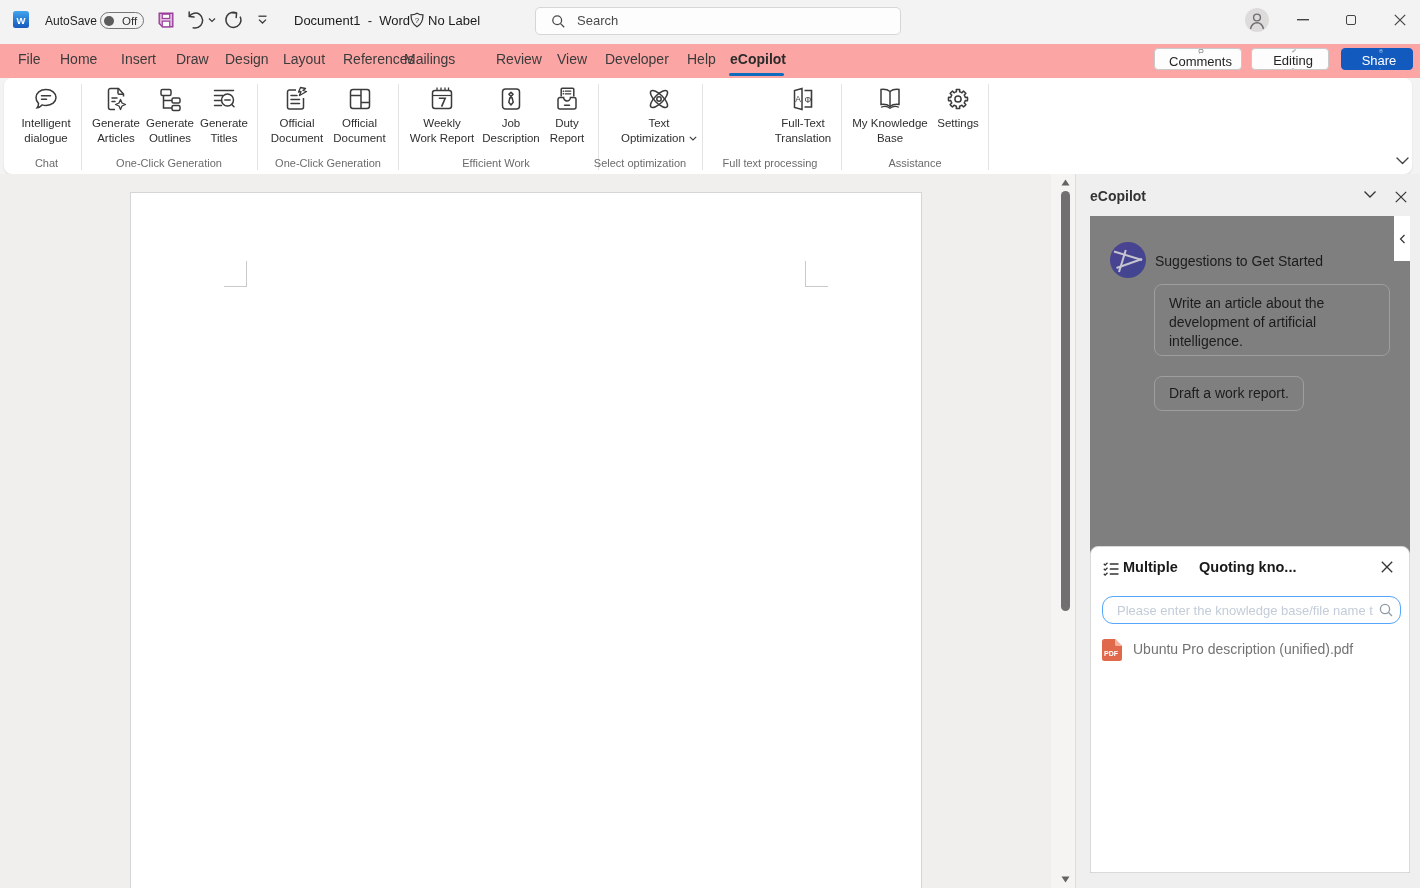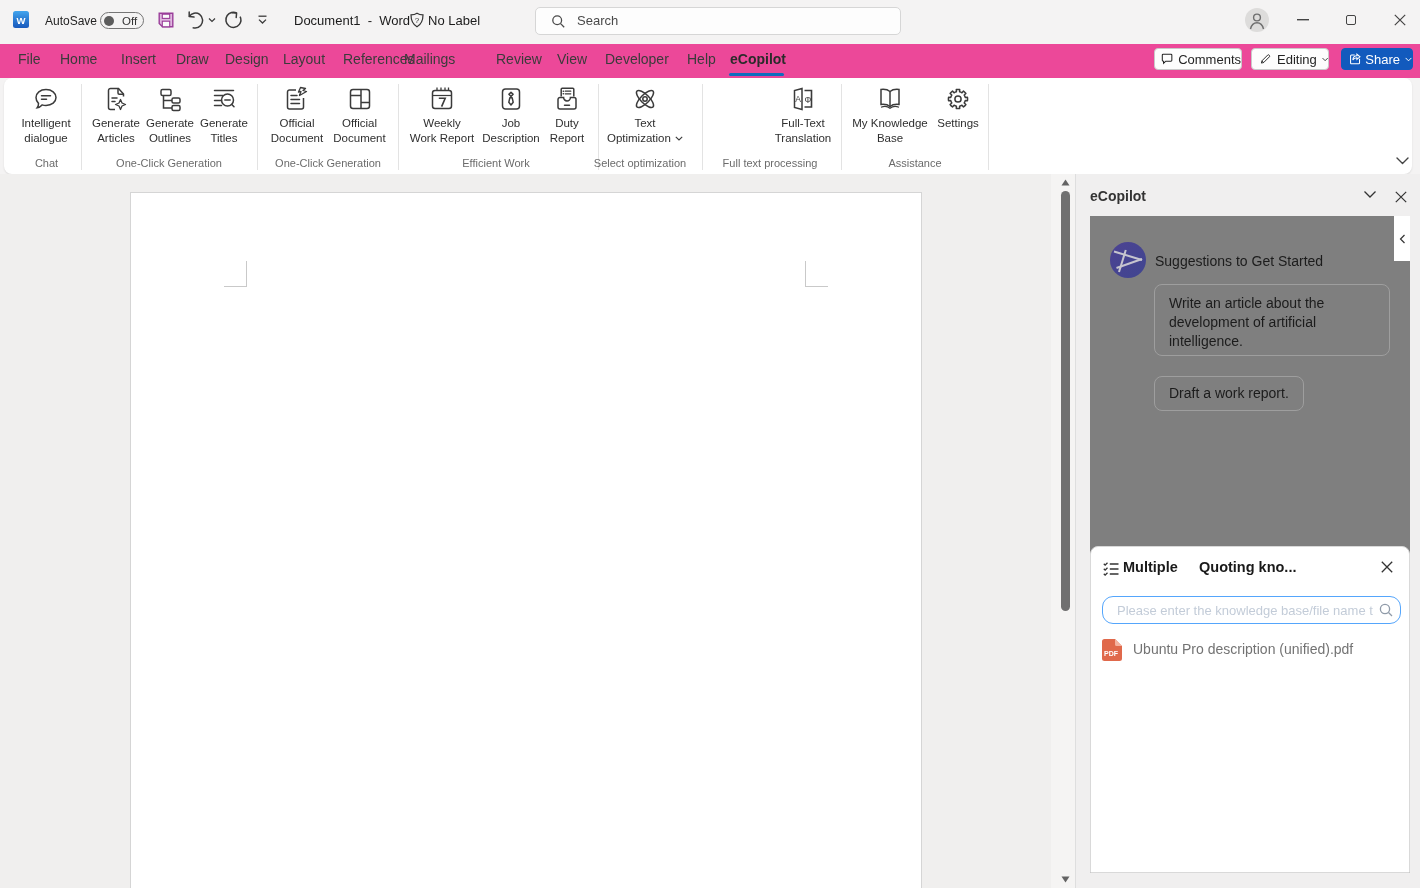--- a/index.html
+++ b/index.html
@@ -6,24 +6,24 @@
   html,body { width:1420px; height:888px; overflow:hidden; font-family:"Liberation Sans", sans-serif; }
   body { position:relative; background:#f4f3f3; }
   .abs { position:absolute; }
   svg { display:block; }
 
   
   #titlebar { position:absolute; left:0; top:0; width:1420px; height:44px; background:#f4f3f3; }
   .tb-txt { position:absolute; font-size:13px; color:#242424; }
 
   
-  #menubar { position:absolute; left:0; top:44px; width:1420px; height:34px; background:#ec4899; }
+  #menubar { position:absolute; left:0; top:44px; width:1420px; height:34px; background:#fca5a5; }
   .menu-item { position:absolute; top:7px; font-size:14px; color:#3b3b3b; }
   .btn { position:absolute; top:4px; height:22px; border:1px solid #c9c9c9; border-radius:4px; background:#fdfdfd;
-         display:flex; align-items:center; font-size:13px; color:#242424; }
+         display:flex; align-items:center; font-size:13px; color:#242424;flex-direction:column; }
 
   
   #ribbon { position:absolute; left:4px; top:78px; width:1408px; height:96px; background:#ffffff; border-radius:8px; box-shadow:0 1px 2px rgba(0,0,0,0.10); }
   .rbtn { position:absolute; top:8px; width:104px; text-align:center; }
   .rbtn .ric { height:26px; margin:0 auto 4px auto; width:26px; }
   .rbtn .rlbl { font-size:11.5px; line-height:15px; color:#2f2f2f; }
   .rgrp { position:absolute; top:79px; font-size:11px; color:#6b6b6b; text-align:center; }
   .rsep { position:absolute; top:6px; height:86px; width:1px; background:#e3e3e3; }
 
   
@@ -237,21 +237,21 @@
     <svg class="ric" viewBox="0 0 26 26" fill="none" stroke="#3b3b3b" stroke-width="1.5">
       <path d="M7.2 10.5 V3.2 A1 1 0 0 1 8.2 2.2 H18.8 A1 1 0 0 1 19.8 3.2 V10.5"></path>
       <path d="M11.2 5.2 H16.8 M11.2 7.8 H16.8" stroke-width="1.2" stroke-linecap="round"></path>
       <path d="M9.2 5.2 H9.5 M9.2 7.8 H9.5" stroke-width="1.4" stroke-linecap="round"></path>
       <path d="M4 13.5 A2 2 0 0 1 6 11.5 H9.6 A3.4 3.4 0 0 0 16.4 11.5 H20 A2 2 0 0 1 22 13.5 V21 A2 2 0 0 1 20 23 H6 A2 2 0 0 1 4 21 Z"></path>
       <path d="M10.5 19.2 H15.5" stroke-linecap="round"></path>
     </svg>
     <div class="rlbl">Duty<br>Report</div>
   </div>
 
-  <div class="rbtn" style="left:589px;">
+  <div class="rbtn" style="left:603px;">
     <svg class="ric" viewBox="0 0 26 26" fill="none" stroke="#3b3b3b" stroke-width="1.5">
       <ellipse cx="13" cy="13" rx="11.3" ry="4.3" transform="rotate(45 13 13)"></ellipse>
       <ellipse cx="13" cy="13" rx="11.3" ry="4.3" transform="rotate(-45 13 13)"></ellipse>
       <circle cx="13" cy="13" r="2.2"></circle>
     </svg>
     <div class="rlbl">Text<br>Optimization <svg style="display:inline-block;vertical-align:1px;margin-left:1px" width="8" height="5" viewBox="0 0 8 5" fill="none" stroke="#3b3b3b" stroke-width="1.1">
           <path d="M0.8 0.8 L4 4 L7.2 0.8"></path>
         </svg></div>
   </div>
 

